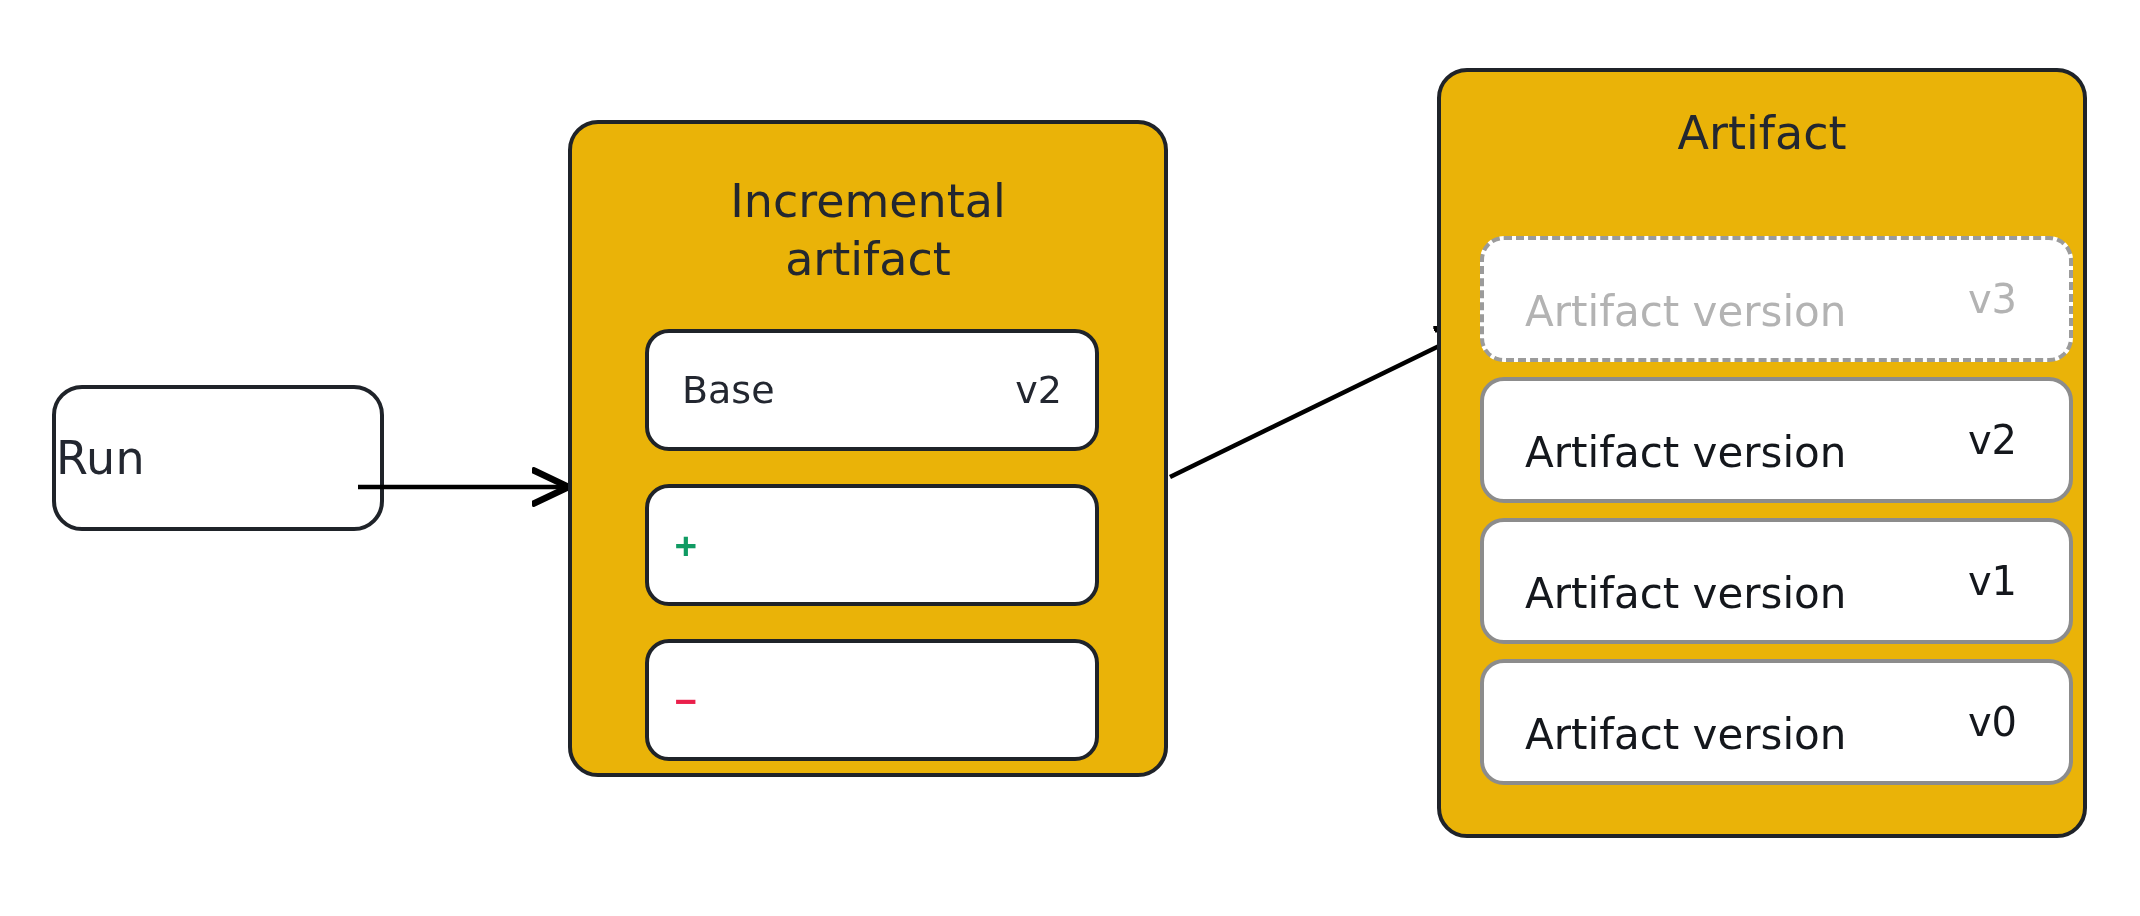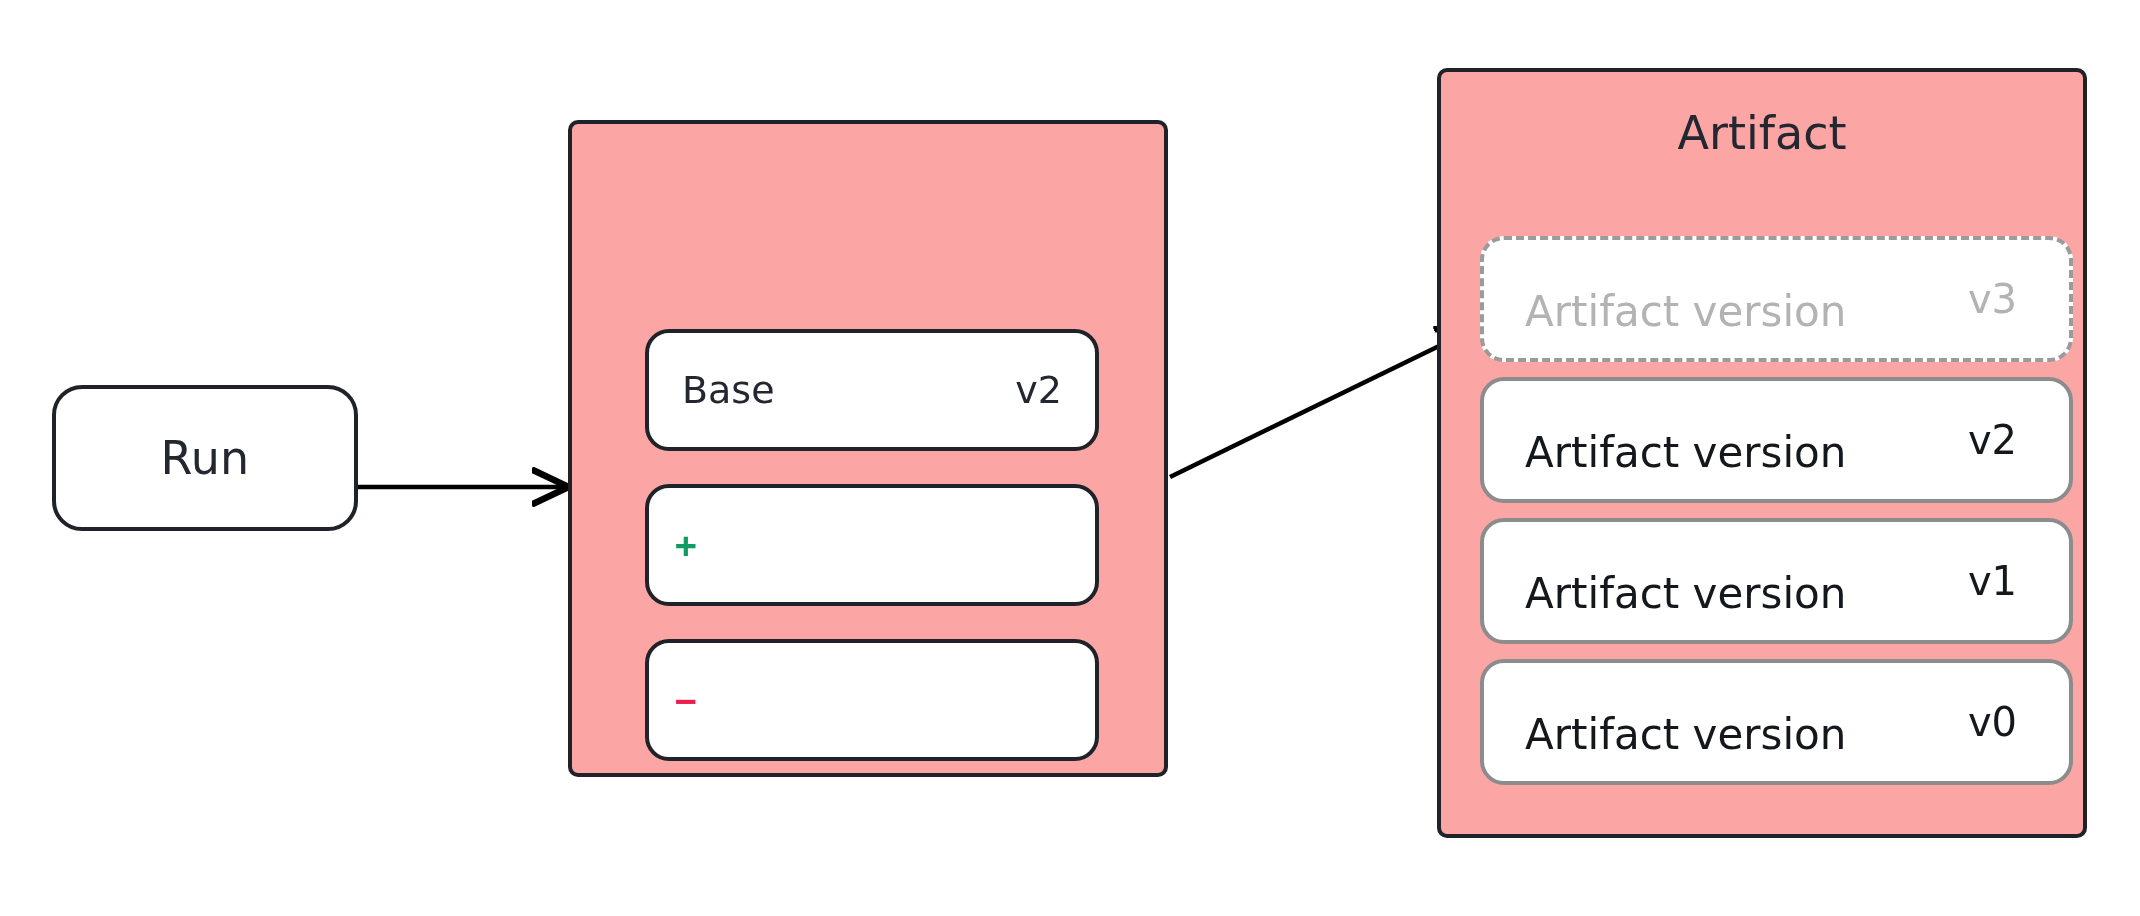--- a/index.html
+++ b/index.html
@@ -27,40 +27,39 @@
     box-sizing: border-box;
     background: #ffffff;
     border: 4px solid #1f2329;
     border-radius: 26px;
   }
 
   
   #run-node {
     left: 52px;
     top: 385px;
-    width: 306px;
+    width: 332px;
     height: 146px;
     border-radius: 30px;
     display: flex;
     align-items: center;
-    justify-content: center;
   }
   #run-node .node-label {
     font-size: 46px;
     color: #232730;
     letter-spacing: 0.2px;
   }
 
   
   .card {
     position: absolute;
     box-sizing: border-box;
-    background: #fca5a5;
+    background: #eab308;
     border: 4px solid #1f2329;
-    border-radius: 10px;
+    border-radius: 30px;
     display: flex;
     flex-direction: column;
     align-items: center;
   }
 
   .card-title {
     font-size: 46px;
     line-height: 58px;
     color: #232730;
     text-align: center;
@@ -210,20 +209,22 @@
         <path d="M0.6,0.9 L8.2,4.5 L0.6,8.1" fill="none" stroke="#000000" stroke-width="1.45" stroke-linecap="square" stroke-linejoin="miter"></path>
       </marker>
     </defs>
 
     <line x1="358" y1="487" x2="566" y2="487" stroke="#000000" stroke-width="4.5" marker-end="url(#arrowhead)"></line>
 
     <line x1="1170" y1="477" x2="1472" y2="330" stroke="#000000" stroke-width="4.5" marker-end="url(#arrowhead)"></line>
   </svg>
 
   <div class="card" id="incremental-card">
+    <div class="card-title">Incremental
+artifact</div>
 
     <div class="inc-rows">
 
       <div class="inc-row">
         <span class="row-name">Base</span>
         <span class="row-version">v2</span>
       </div>
 
       <div class="inc-row diff add">
         <span class="diff-sign">+</span>

